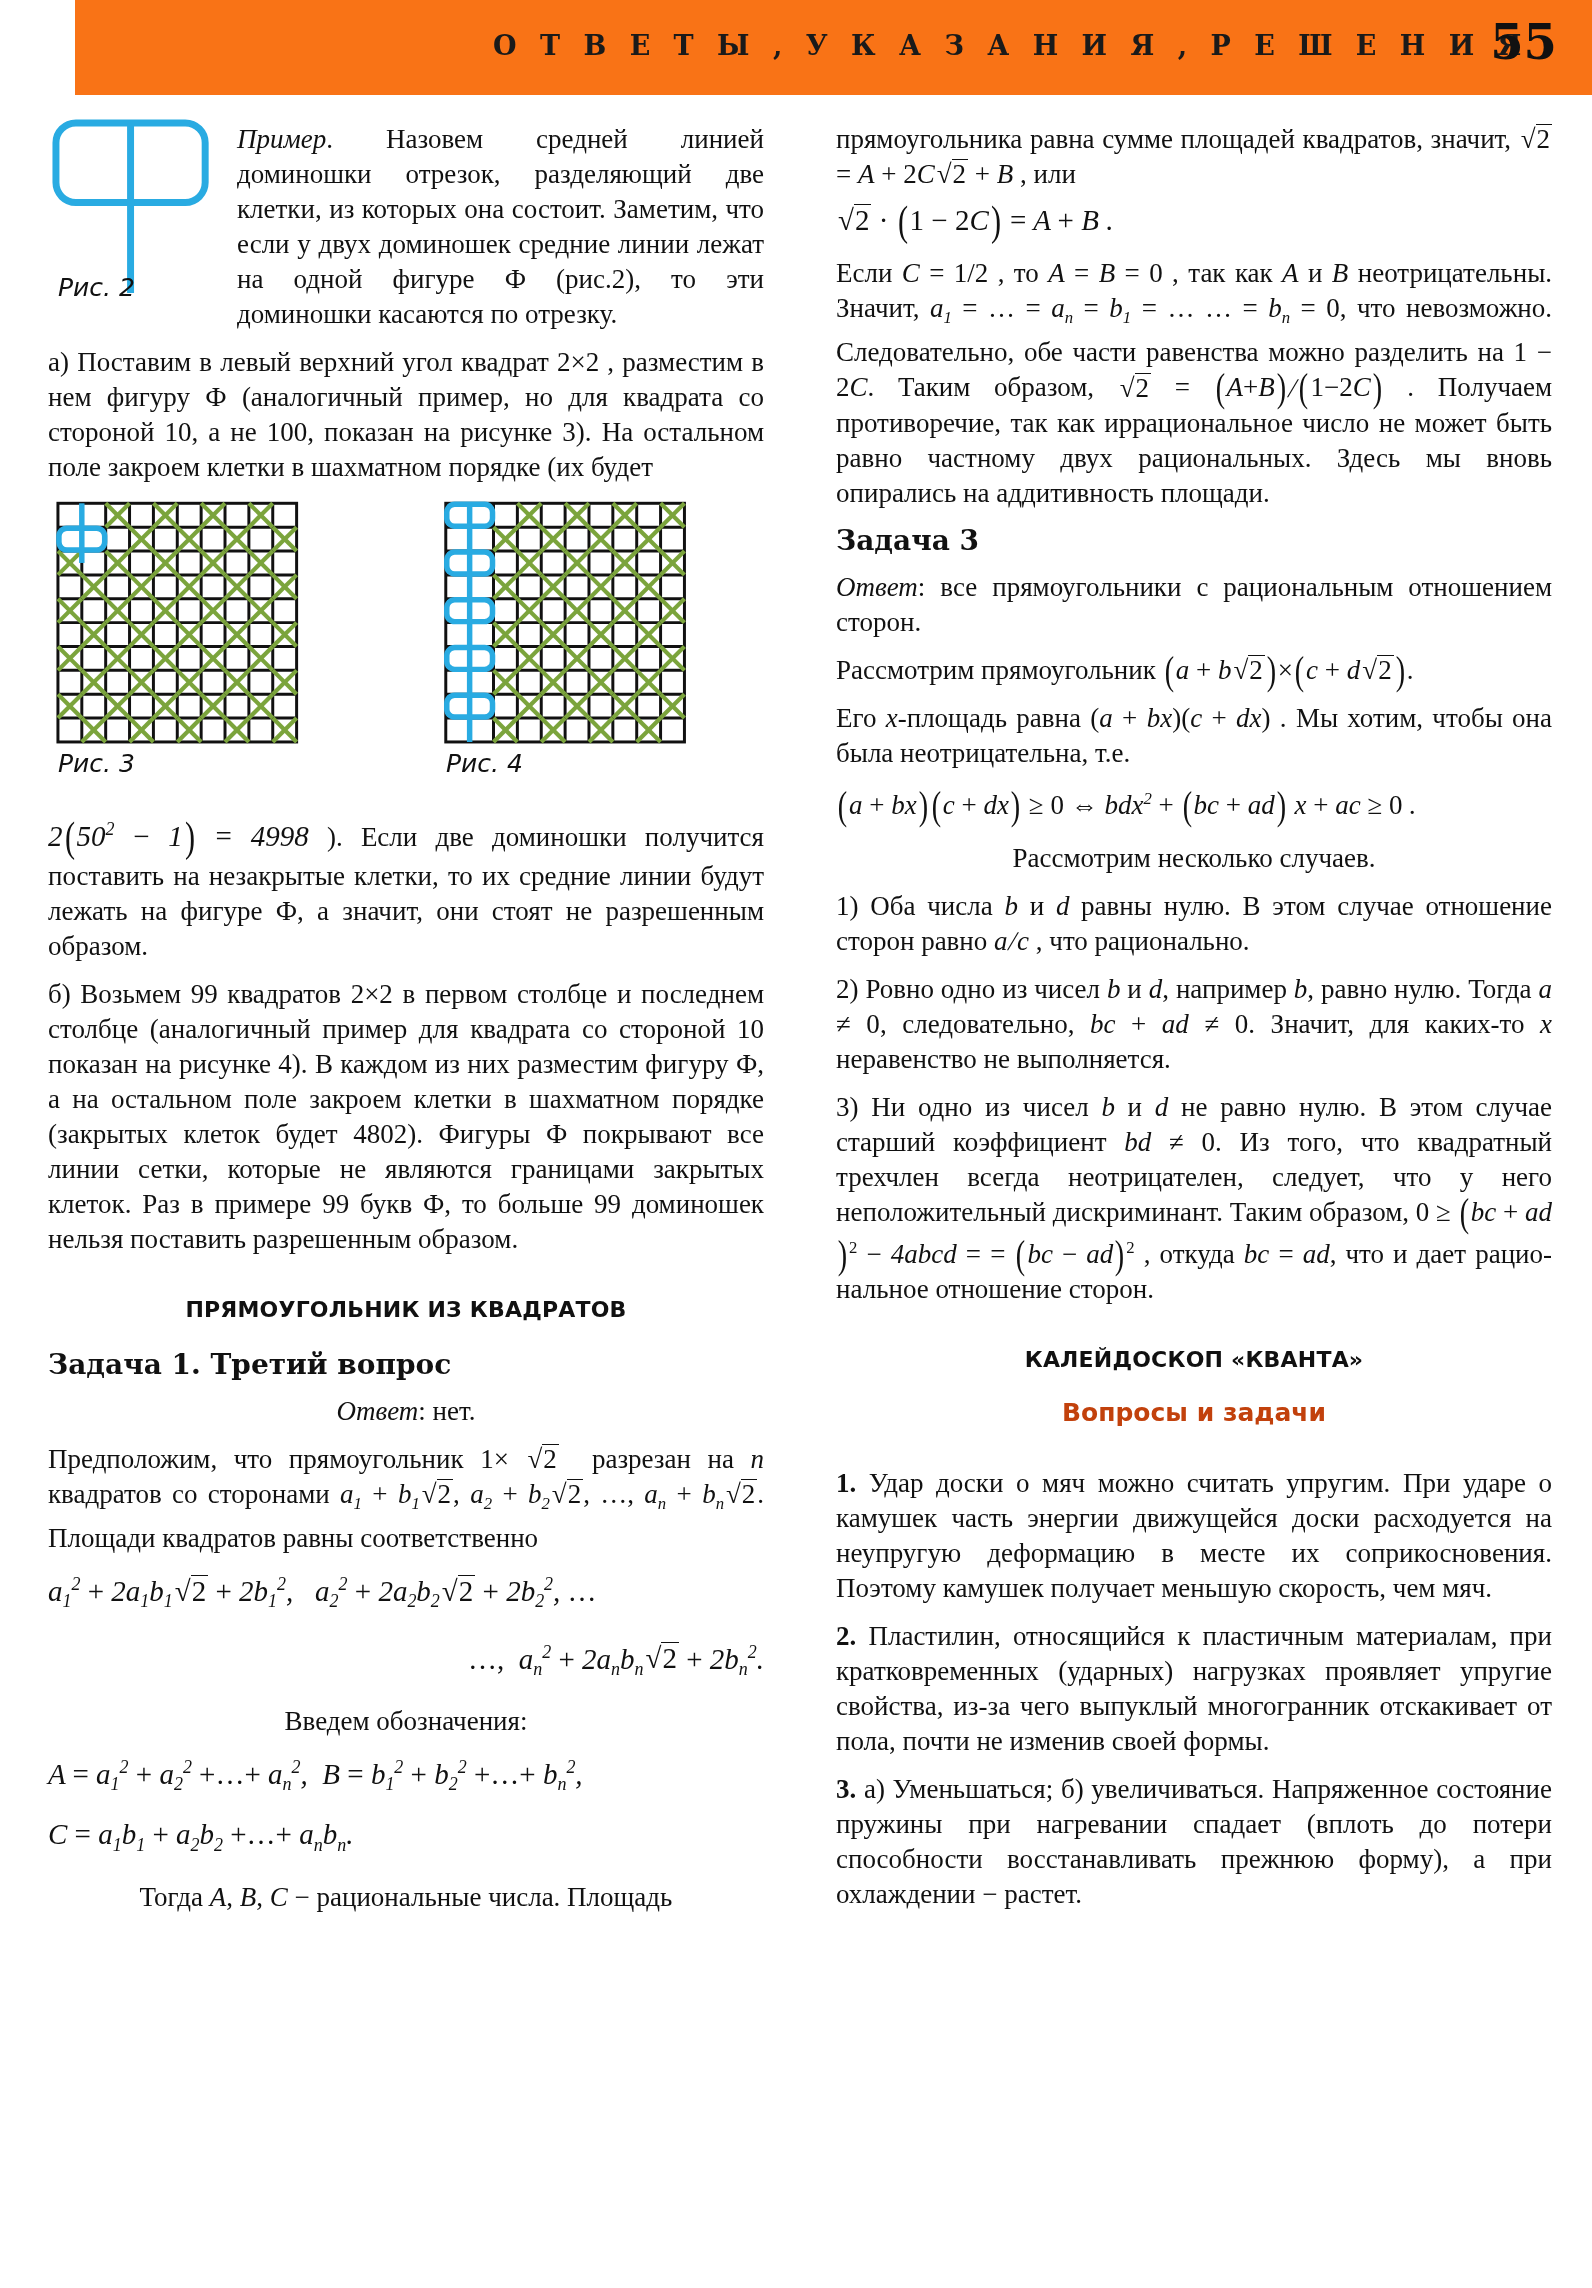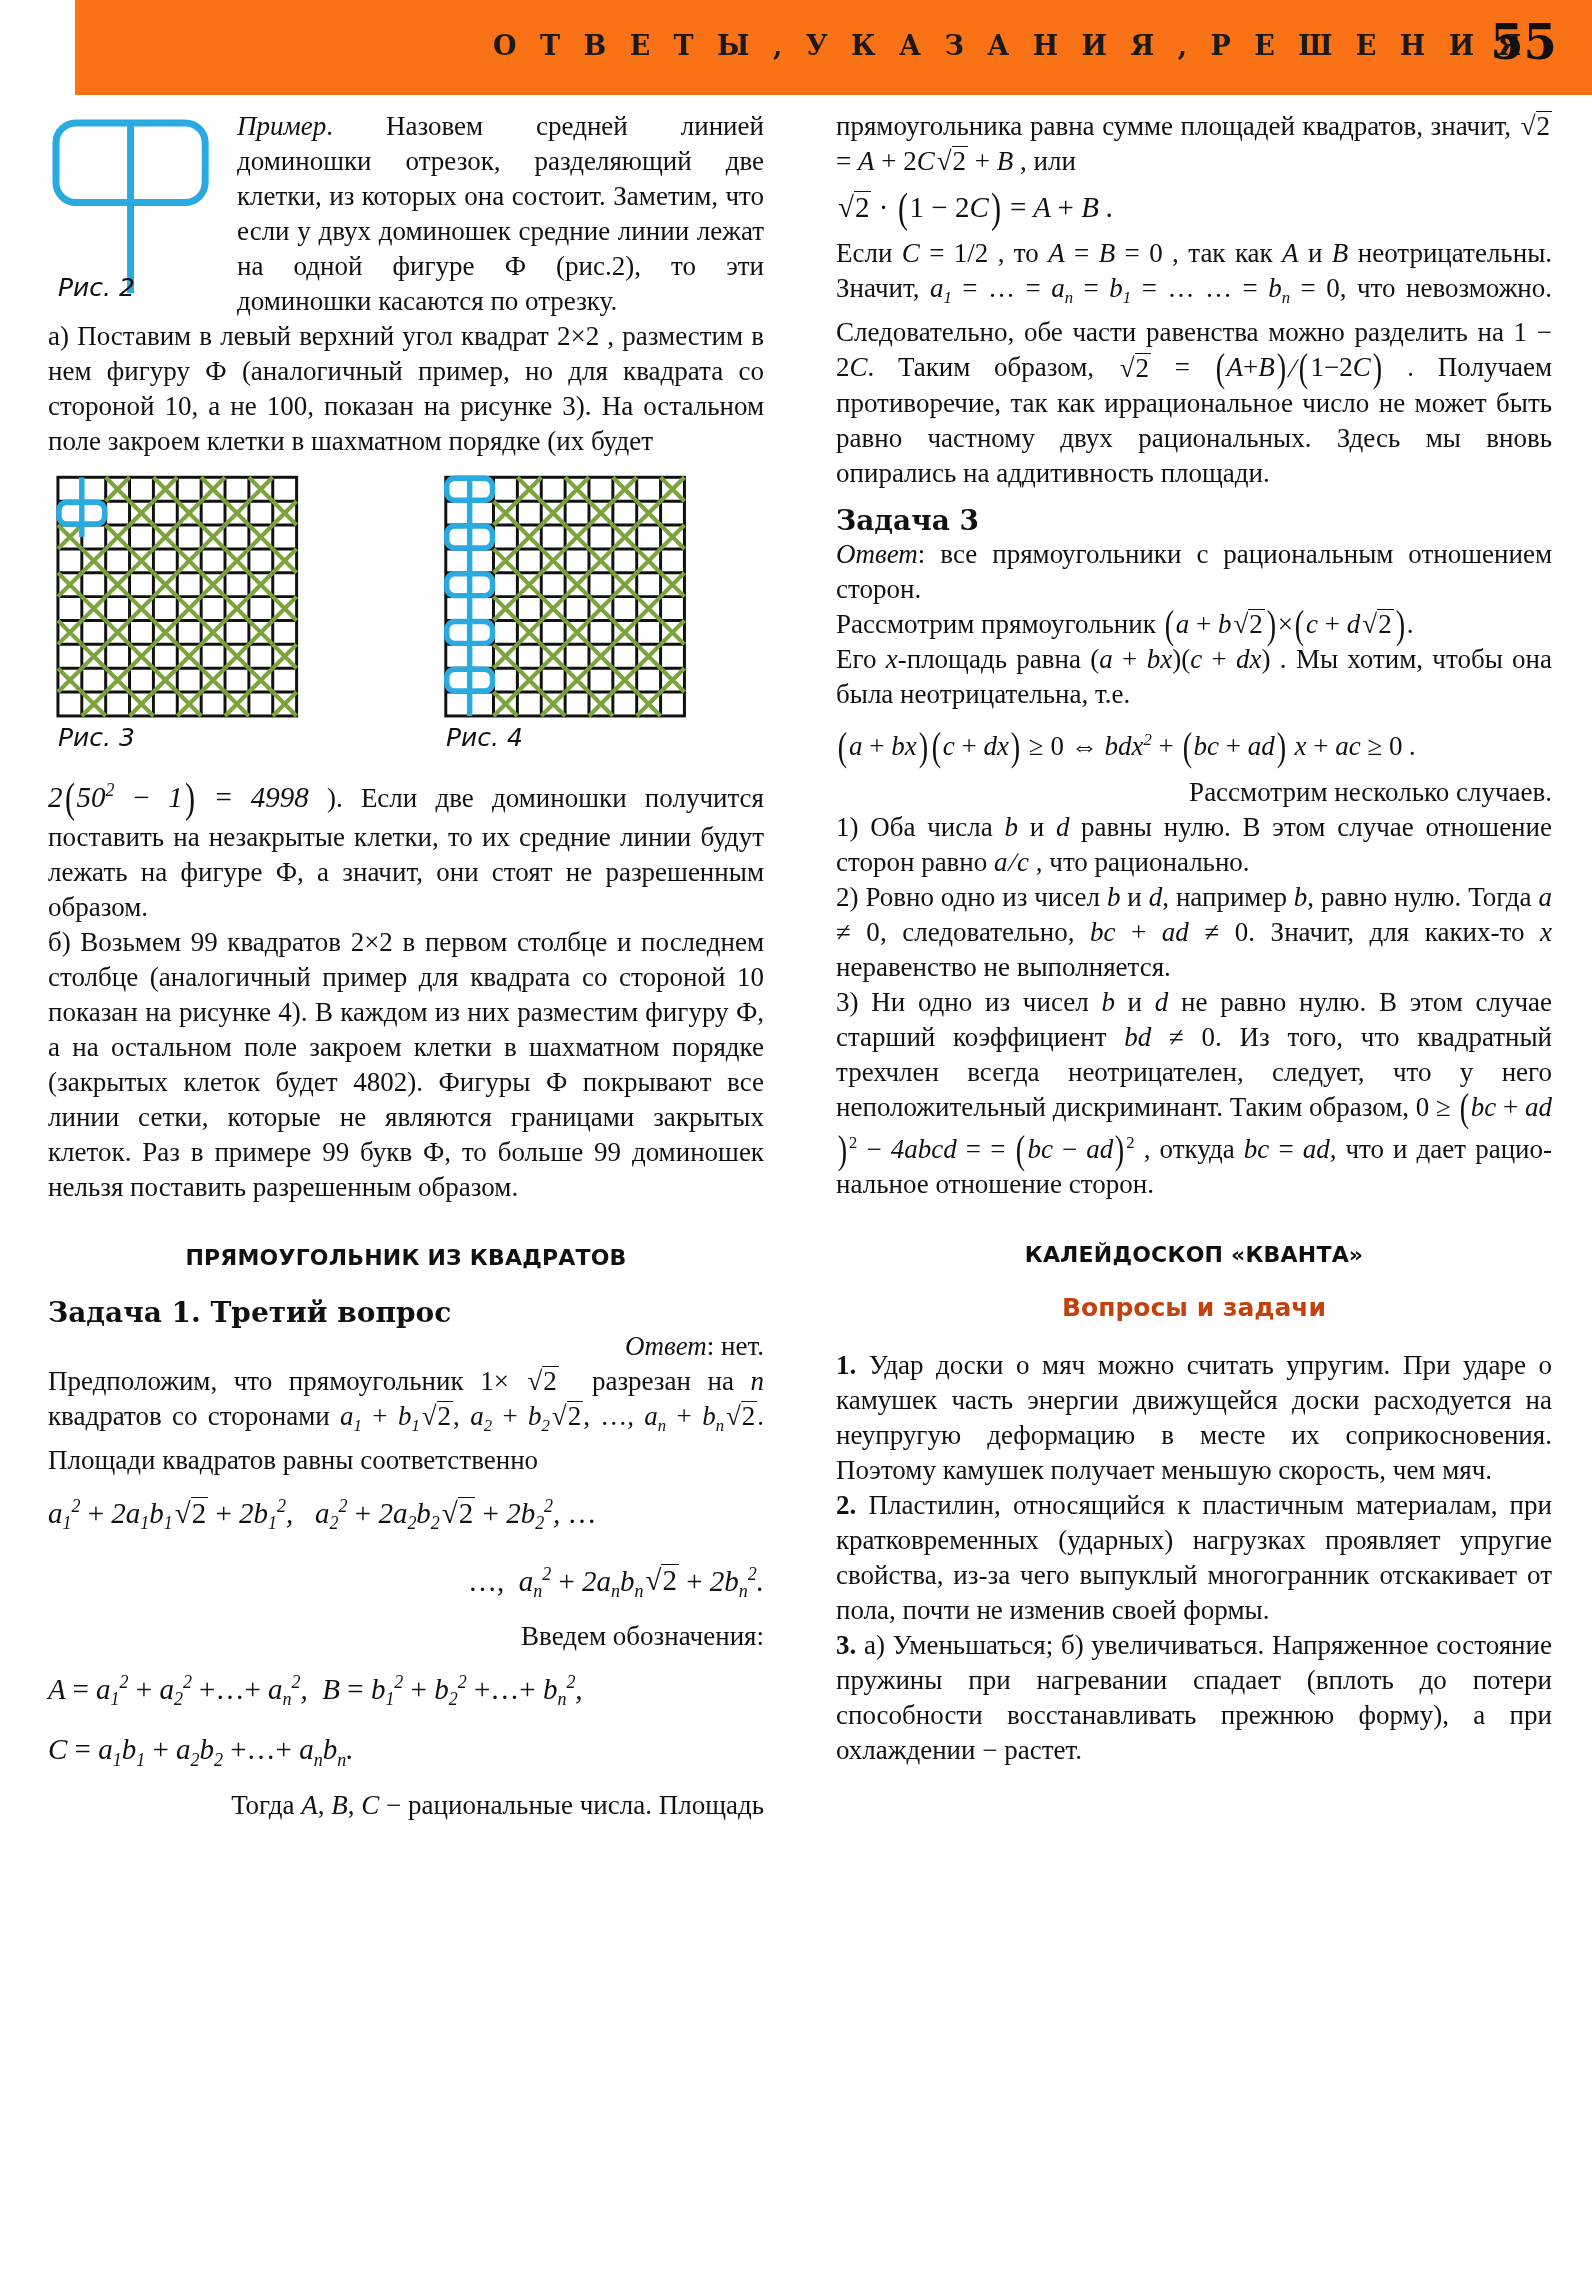--- a/index.html
+++ b/index.html
@@ -28,27 +28,27 @@
     font-family:"DejaVu Serif",serif;
     font-size:48px;font-weight:700;color:#111;
   }
 
   
   .col{position:absolute;top:109px;width:716px;}
   .col-left{left:48px;}
   .col-right{left:836px;}
 
   p.t{
-    margin:0 0 0 0;
+    margin:13px 0 0 0;
     font-size:27px;line-height:35px;
     text-align:justify;text-justify:inter-word;
     color:#111;
     hyphens:manual;
   }
-  p.t.nj{text-align:right;}
+  p.t.nj{text-align:center;}
   .ital{font-style:italic;}
   .bold{font-weight:700;}
 
   
   .math{
     font-family:"Liberation Serif","DejaVu Serif",serif;
     font-style:italic;font-size:29px;line-height:44px;color:#111;
     text-align:left;margin:6px 0 6px 0;white-space:nowrap;
   }
   .math.left{text-align:left;}

